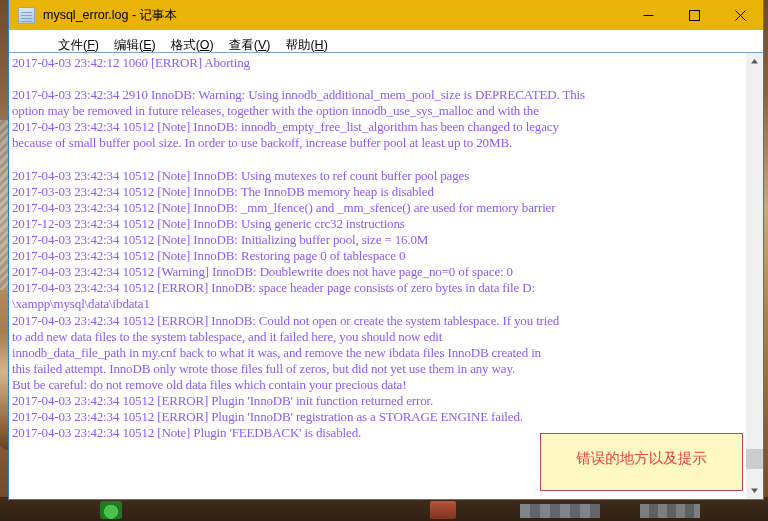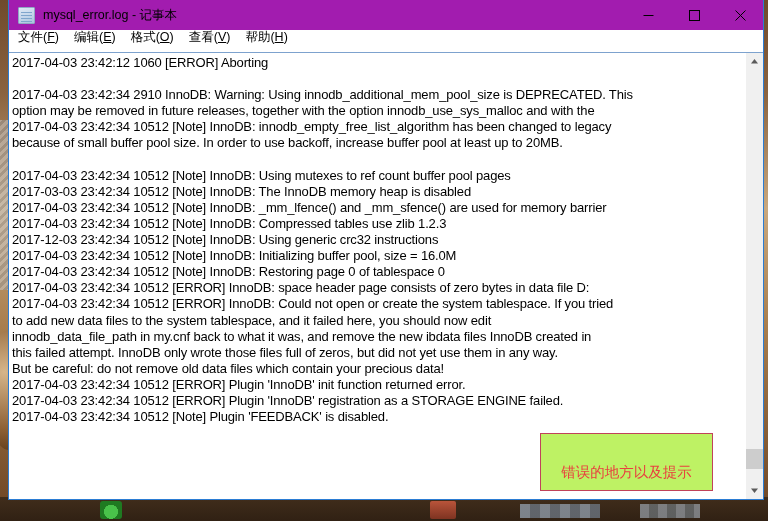--- a/index.html
+++ b/index.html
@@ -68,21 +68,21 @@
     border-top: none;
     box-sizing: border-box;
     display: flex;
     flex-direction: column;
   }
 
   
   #titlebar {
     height: 30px;
     flex: 0 0 30px;
-    background: #a21caf;
+    background: #eab308;
     display: flex;
     align-items: center;
     position: relative;
   }
   #app-icon {
     width: 17px; height: 17px;
     margin-left: 9px;
     margin-right: 8px;
     position: relative;
     flex: 0 0 17px;
@@ -116,23 +116,24 @@
     font-family: "Liberation Sans", sans-serif;
   }
   .winbtn svg { display:block; }
 
   
   #menubar {
     height: 22px;
     flex: 0 0 22px;
     background: #ffffff;
     display: flex;
-    align-items: flex-start;
+    align-items: flex-end;
     padding-left: 9px;
     box-sizing: border-box;
+    margin-left: 40px;
   }
   .menu-item {
     font-size: 12.5px;
     color: #000;
     margin-right: 15px;
     white-space: nowrap;
     font-family: "Liberation Sans", sans-serif;
     line-height: 14px;
   }
   .menu-item .mn { }
@@ -149,24 +150,24 @@
   }
   #textarea {
     flex: 1 1 auto;
     position: relative;
     padding: 2px 0 0 3px;
     box-sizing: border-box;
     overflow: hidden;
     background: #ffffff;
   }
   .logline {
-    font-family: Liberation Sans, sans-serif;
+    font-family: Liberation Serif, serif;
     font-size: 13.0px;
     line-height: 16.1px;
-    color: #000000;
+    color: #8b5cf6;
     white-space: pre;
     letter-spacing: -0.15px;
   }
   .logline.blank { height: 16.1px; }
 
   
   #vscroll {
     flex: 0 0 17px;
     width: 17px;
     background: #f0f0f0;
@@ -190,27 +191,27 @@
     height: 20px;
     bottom: 30px;
     background: #cdcdcd;
   }
 
   
   #annotation {
     position: absolute;
     left: 540px;
     top: 433px;
-    width: 173px;
+    width: 203px;
     height: 58px;
     border: 1px solid #c0435a;
-    background: #bef264;
-    box-sizing: border-box;
-    display: flex;
-    align-items: flex-end;
+    background: #fef9c3;
+    box-sizing: border-box;
+    display: flex;
+    align-items: center;
     justify-content: center;
     padding-bottom: 8px;
     z-index: 5;
   }
   #annotation-text {
     font-family: "DejaVu Sans", "Liberation Sans", sans-serif;
     font-size: 14.5px;
     color: #e8413f;
     white-space: nowrap;
   }
@@ -272,25 +273,26 @@
         <div class="logline">2017-04-03 23:42:12 1060 [ERROR] Aborting</div>
         <div class="logline blank"></div>
         <div class="logline">2017-04-03 23:42:34 2910 InnoDB: Warning: Using innodb_additional_mem_pool_size is DEPRECATED. This</div>
         <div class="logline">option may be removed in future releases, together with the option innodb_use_sys_malloc and with the</div>
         <div class="logline">2017-04-03 23:42:34 10512 [Note] InnoDB: innodb_empty_free_list_algorithm has been changed to legacy</div>
         <div class="logline">because of small buffer pool size. In order to use backoff, increase buffer pool at least up to 20MB.</div>
         <div class="logline blank"></div>
         <div class="logline">2017-04-03 23:42:34 10512 [Note] InnoDB: Using mutexes to ref count buffer pool pages</div>
         <div class="logline">2017-03-03 23:42:34 10512 [Note] InnoDB: The InnoDB memory heap is disabled</div>
         <div class="logline">2017-04-03 23:42:34 10512 [Note] InnoDB: _mm_lfence() and _mm_sfence() are used for memory barrier</div>
-        <div class="logline">2017-04-03 23:42:34 10512 [Note] InnoDB: Compressed tables use zlib 1.2.3</div>
         <div class="logline">2017-12-03 23:42:34 10512 [Note] InnoDB: Using generic crc32 instructions</div>
         <div class="logline">2017-04-03 23:42:34 10512 [Note] InnoDB: Initializing buffer pool, size = 16.0M</div>
         <div class="logline">2017-04-03 23:42:34 10512 [Note] InnoDB: Restoring page 0 of tablespace 0</div>
+        <div class="logline">2017-04-03 23:42:34 10512 [Warning] InnoDB: Doublewrite does not have page_no=0 of space: 0</div>
         <div class="logline">2017-04-03 23:42:34 10512 [ERROR] InnoDB: space header page consists of zero bytes in data file D:</div>
+        <div class="logline">\xampp\mysql\data\ibdata1</div>
         <div class="logline">2017-04-03 23:42:34 10512 [ERROR] InnoDB: Could not open or create the system tablespace. If you tried</div>
         <div class="logline">to add new data files to the system tablespace, and it failed here, you should now edit</div>
         <div class="logline">innodb_data_file_path in my.cnf back to what it was, and remove the new ibdata files InnoDB created in</div>
         <div class="logline">this failed attempt. InnoDB only wrote those files full of zeros, but did not yet use them in any way.</div>
         <div class="logline">But be careful: do not remove old data files which contain your precious data!</div>
         <div class="logline">2017-04-03 23:42:34 10512 [ERROR] Plugin 'InnoDB' init function returned error.</div>
         <div class="logline">2017-04-03 23:42:34 10512 [ERROR] Plugin 'InnoDB' registration as a STORAGE ENGINE failed.</div>
         <div class="logline">2017-04-03 23:42:34 10512 [Note] Plugin 'FEEDBACK' is disabled.</div>
       </div>
 

